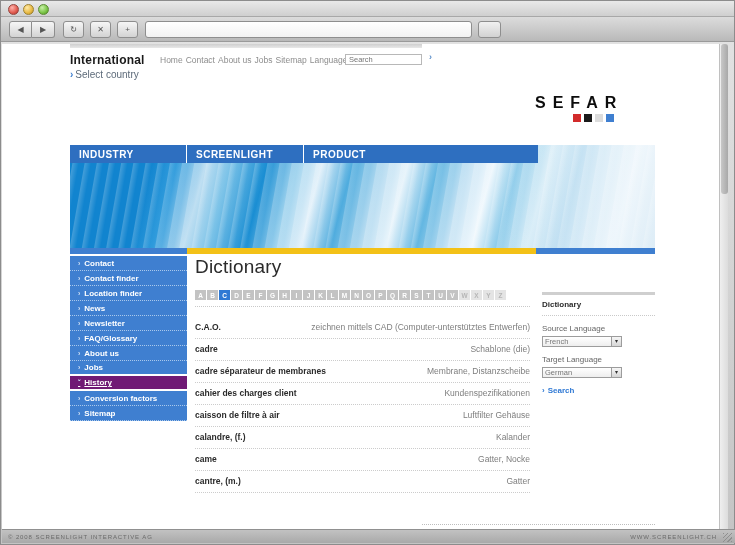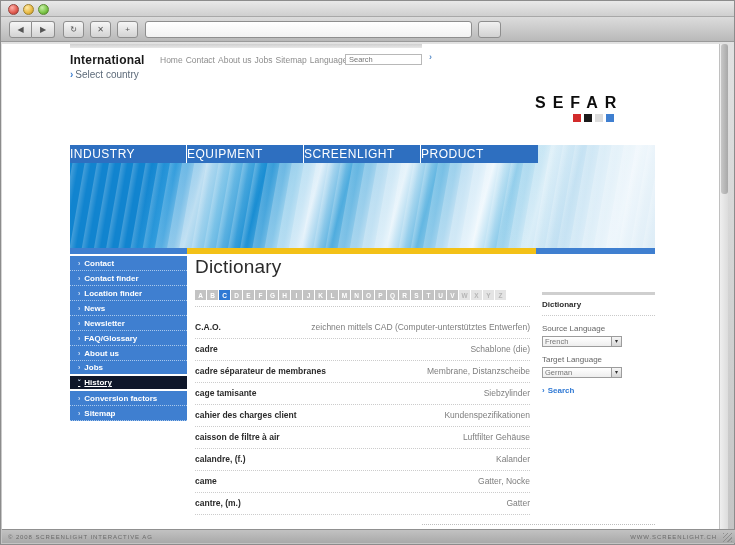--- a/index.html
+++ b/index.html
@@ -140,22 +140,22 @@
   #hero-right-fade {
     position:absolute; right:0; top:0; width:160px; height:103px;
     background:linear-gradient(to right, rgba(255,255,255,0), rgba(255,255,255,.45));
   }
   #mainnav {
     position:absolute; left:0; top:0; width:468px; height:18px;
     background:#2e6fc0; display:flex;
   }
   .mainnav-item {
     width:117px; height:18px; position:relative;
-    color:#ffffff; font-size:12px; font-weight:normal; letter-spacing:.5px;
-    display:flex; align-items:center; 
+    color:#ffffff; font-size:10px; font-weight:bold; letter-spacing:.5px;
+    display:flex; align-items:center; padding-left:9px;
     border-right:1px solid #ffffff;
   }
   .mainnav-item:last-child { border-right:none; }
 
   
   #band { position:absolute; left:68px; top:204px; width:585px; height:6px; }
   #band .seg { position:absolute; top:0; height:6px; }
   #band-blue-l   { left:0;   width:117px; background:#3f7fd0; }
   #band-yellow   { left:117px;width:349px; background:#f3c117; }
   #band-blue-r   { left:466px;width:119px; background:#3f7fd0; }
@@ -163,21 +163,21 @@
   
   #sidebar { position:absolute; left:68px; top:212px; width:117px; }
   .side-item {
     height:15px; background:#3f7fd0;
     border-bottom:1px dotted #a9c8ec;
     display:flex; align-items:center; padding-left:8px;
     color:#ffffff; font-size:8px; font-weight:bold;
   }
   .side-item .arw { margin-right:4px; color:#cfe0f5; font-size:7px; }
   .side-item.sep { border-bottom:2px solid #ffffff; }
-  .side-item.history-row { background:#0f172a;text-decoration:underline; }
+  .side-item.history-row { background:#701a75;text-decoration:underline; }
 
   
   #content { position:absolute; left:193px; top:212px; width:335px; }
   #page-title {
     font-size:19px; color:#2b2b2b; font-weight:normal;
     letter-spacing:.2px; margin-bottom:12px;
   }
   #alpha {
     display:flex; gap:1px; margin-bottom:10px;
     border-bottom:1px dotted #c9c9c9; padding-bottom:6px;
@@ -306,21 +306,20 @@
           <i style="background:#dcdcdc"></i>
           <i style="background:#3f7fd0"></i>
         </div>
       </div>
 
       <div id="hero">
         <div id="hero-grain"></div>
         <div id="hero-right-fade"></div>
         <div id="mainnav">
           <div class="mainnav-item">INDUSTRY</div>
-          <div class="mainnav-item">EQUIPMENT</div>
           <div class="mainnav-item">SCREENLIGHT</div>
           <div class="mainnav-item">PRODUCT</div>
         </div>
       </div>
 
       <div id="band">
         <div class="seg" id="band-blue-l"></div>
         <div class="seg" id="band-yellow"></div>
         <div class="seg" id="band-blue-r"></div>
       </div>
@@ -411,24 +410,20 @@
             </div>
           <div class="dict-row">
             <span class="dict-term">cadre</span>
             <span class="dict-def">Schablone (die)</span>
             </div>
           <div class="dict-row">
             <span class="dict-term">cadre séparateur de membranes</span>
             <span class="dict-def">Membrane, Distanzscheibe</span>
             </div>
           <div class="dict-row">
-            <span class="dict-term">cage tamisante</span>
-            <span class="dict-def">Siebzylinder</span>
-            </div>
-          <div class="dict-row">
             <span class="dict-term">cahier des charges client</span>
             <span class="dict-def">Kundenspezifikationen</span>
             </div>
           <div class="dict-row">
             <span class="dict-term">caisson de filtre à air</span>
             <span class="dict-def">Luftfilter Gehäuse</span>
             </div>
           <div class="dict-row">
             <span class="dict-term">calandre, (f.)</span>
             <span class="dict-def">Kalander</span>

